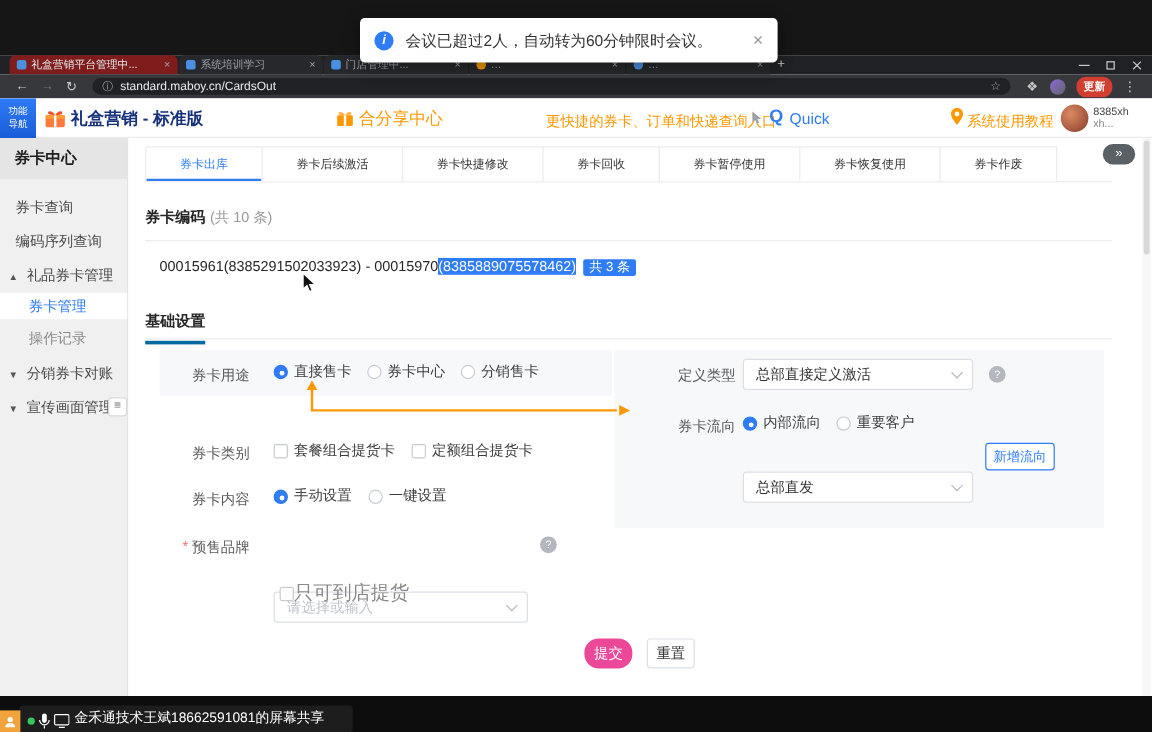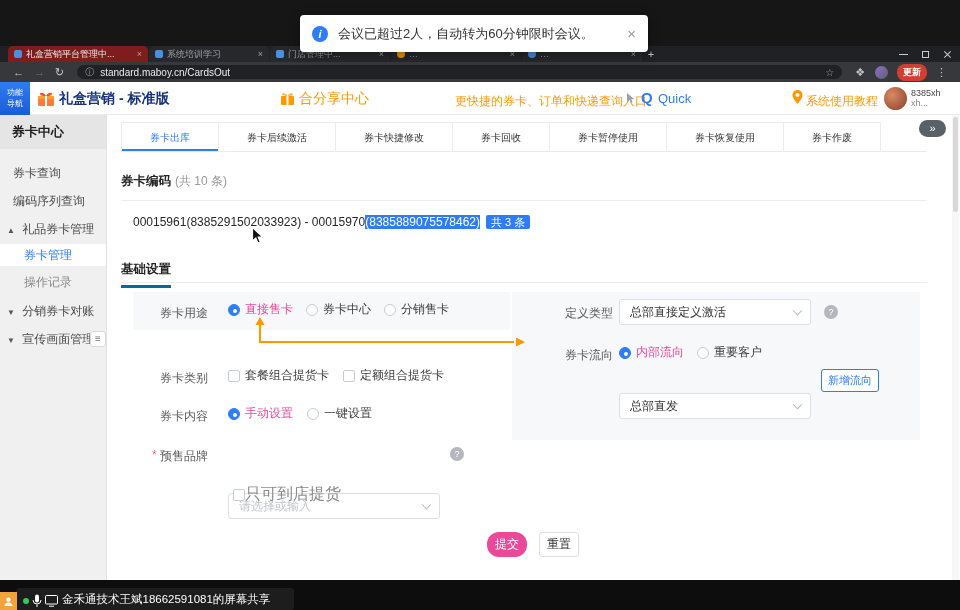--- a/index.html
+++ b/index.html
@@ -93,21 +93,21 @@
   .divider{border-top:1px solid #ececec}
   .code-line{font-size:12px;color:#262626;white-space:nowrap}
   .code-sel{background:#2e7cf6;color:#fff}
   .code-badge{background:#2e7cf6;color:#fff;font-size:11px;padding:1px 5px;border-radius:2px;margin-left:6px}
   .basic-title{font-size:12.5px;font-weight:bold;color:#262626;padding-bottom:7px;border-bottom:3px solid #0369a1;display:inline-block}
   .gray-panel{background:#f7f8fa}
   .f-label{font-size:12px;color:#5a5a5a;white-space:nowrap}
   .req{color:#f56c6c;font-size:12px}
   .opt{display:flex;align-items:center;cursor:pointer}
   .opt .lbl{font-size:12px;color:#3d3d3d;margin-left:5px;white-space:nowrap}
-  .opt.sel .lbl{color:#ec4899}
+  .opt.sel .lbl{color:#404040}
   .radio{width:12px;height:12px;border:1px solid #c9ccd4;border-radius:50%;background:#fff;position:relative;flex:none}
   .opt.sel .radio{background:#2e7cf6;border-color:#2e7cf6}
   .opt.sel .radio::after{content:"";position:absolute;left:4px;top:4px;width:4px;height:4px;border-radius:50%;background:#fff}
   .checkbox{width:12px;height:12px;border:1px solid #c9ccd4;border-radius:2px;background:#fff;flex:none}
   .select{border:1px solid #dcdfe6;border-radius:3px;background:#fff;font-size:12px;color:#333;
           display:flex;align-items:center;padding:0 22px 0 10px;position:relative;cursor:pointer;white-space:nowrap}
   .select .ph{color:#c0c4cc}
   .chev{position:absolute;right:9px;top:50%;width:7px;height:7px;border-right:1px solid #b6bac2;border-bottom:1px solid #b6bac2;
         transform:translateY(-70%) rotate(45deg)}
   .qmark{width:14px;height:14px;border-radius:50%;background:#b4b7bd;color:#fff;font-size:9px;

